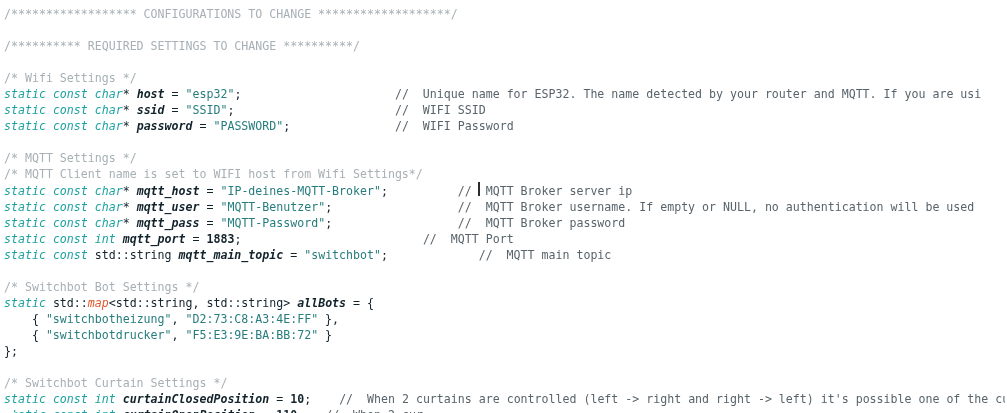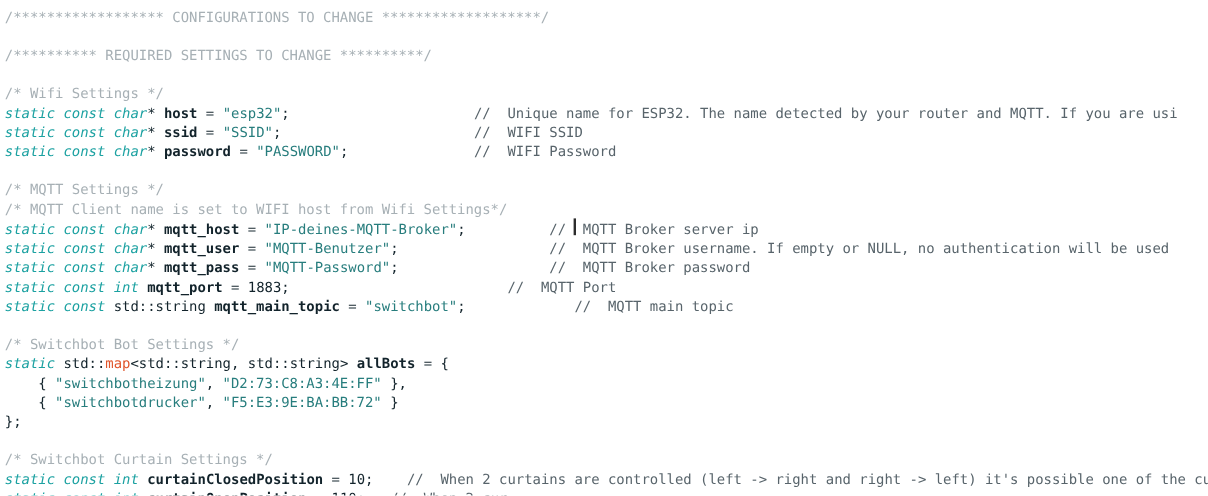--- a/index.html
+++ b/index.html
@@ -12,20 +12,21 @@
     height: 413px;
     overflow: hidden;
     font-family: "DejaVu Sans Mono", "Liberation Mono", monospace;
   }
   #editor {
     position: relative;
     width: 1007px;
     height: 413px;
     background: #ffffff;
     overflow: hidden;
+    border-radius: 19px;
   }
   .code {
     position: absolute;
     left: 0;
     top: 0;
     padding: 6px 0 0 4px;
     font-size: 11.6px;
     line-height: 16.05px;
     white-space: pre;
     letter-spacing: 0px;
@@ -33,24 +34,24 @@
   }
   .line {
     white-space: pre;
     height: 16.05px;
   }
   
   .cmt      { color: #a7b0b5; }
   .lcmt     { color: #58646b; margin-top: 24px; }
   .kw       { color: #1ba1a1; font-style: italic; }
   .str      { color: #277d7d; }
-  .ident    { color: #12232b; font-weight: bold; }
-  .num      { color: #12232b; font-weight: normal; margin-top: 42px; }
+  .ident    { color: #12232b; font-weight: bold; font-style: italic; }
+  .num      { color: #12232b; font-weight: bold; margin-top: 42px; }
   .type     { color: #12232b; }
-  .stdcls   { color: #e0552b; }
+  .stdcls   { color: #e0552b; font-style: italic; }
   .punc     { color: #12232b; }
   .plain    { color: #12232b; }
 
   
   #caret {
     position: absolute;
     width: 1.6px;
     background: #1a1a1a;
     opacity: 0.92;
   }

